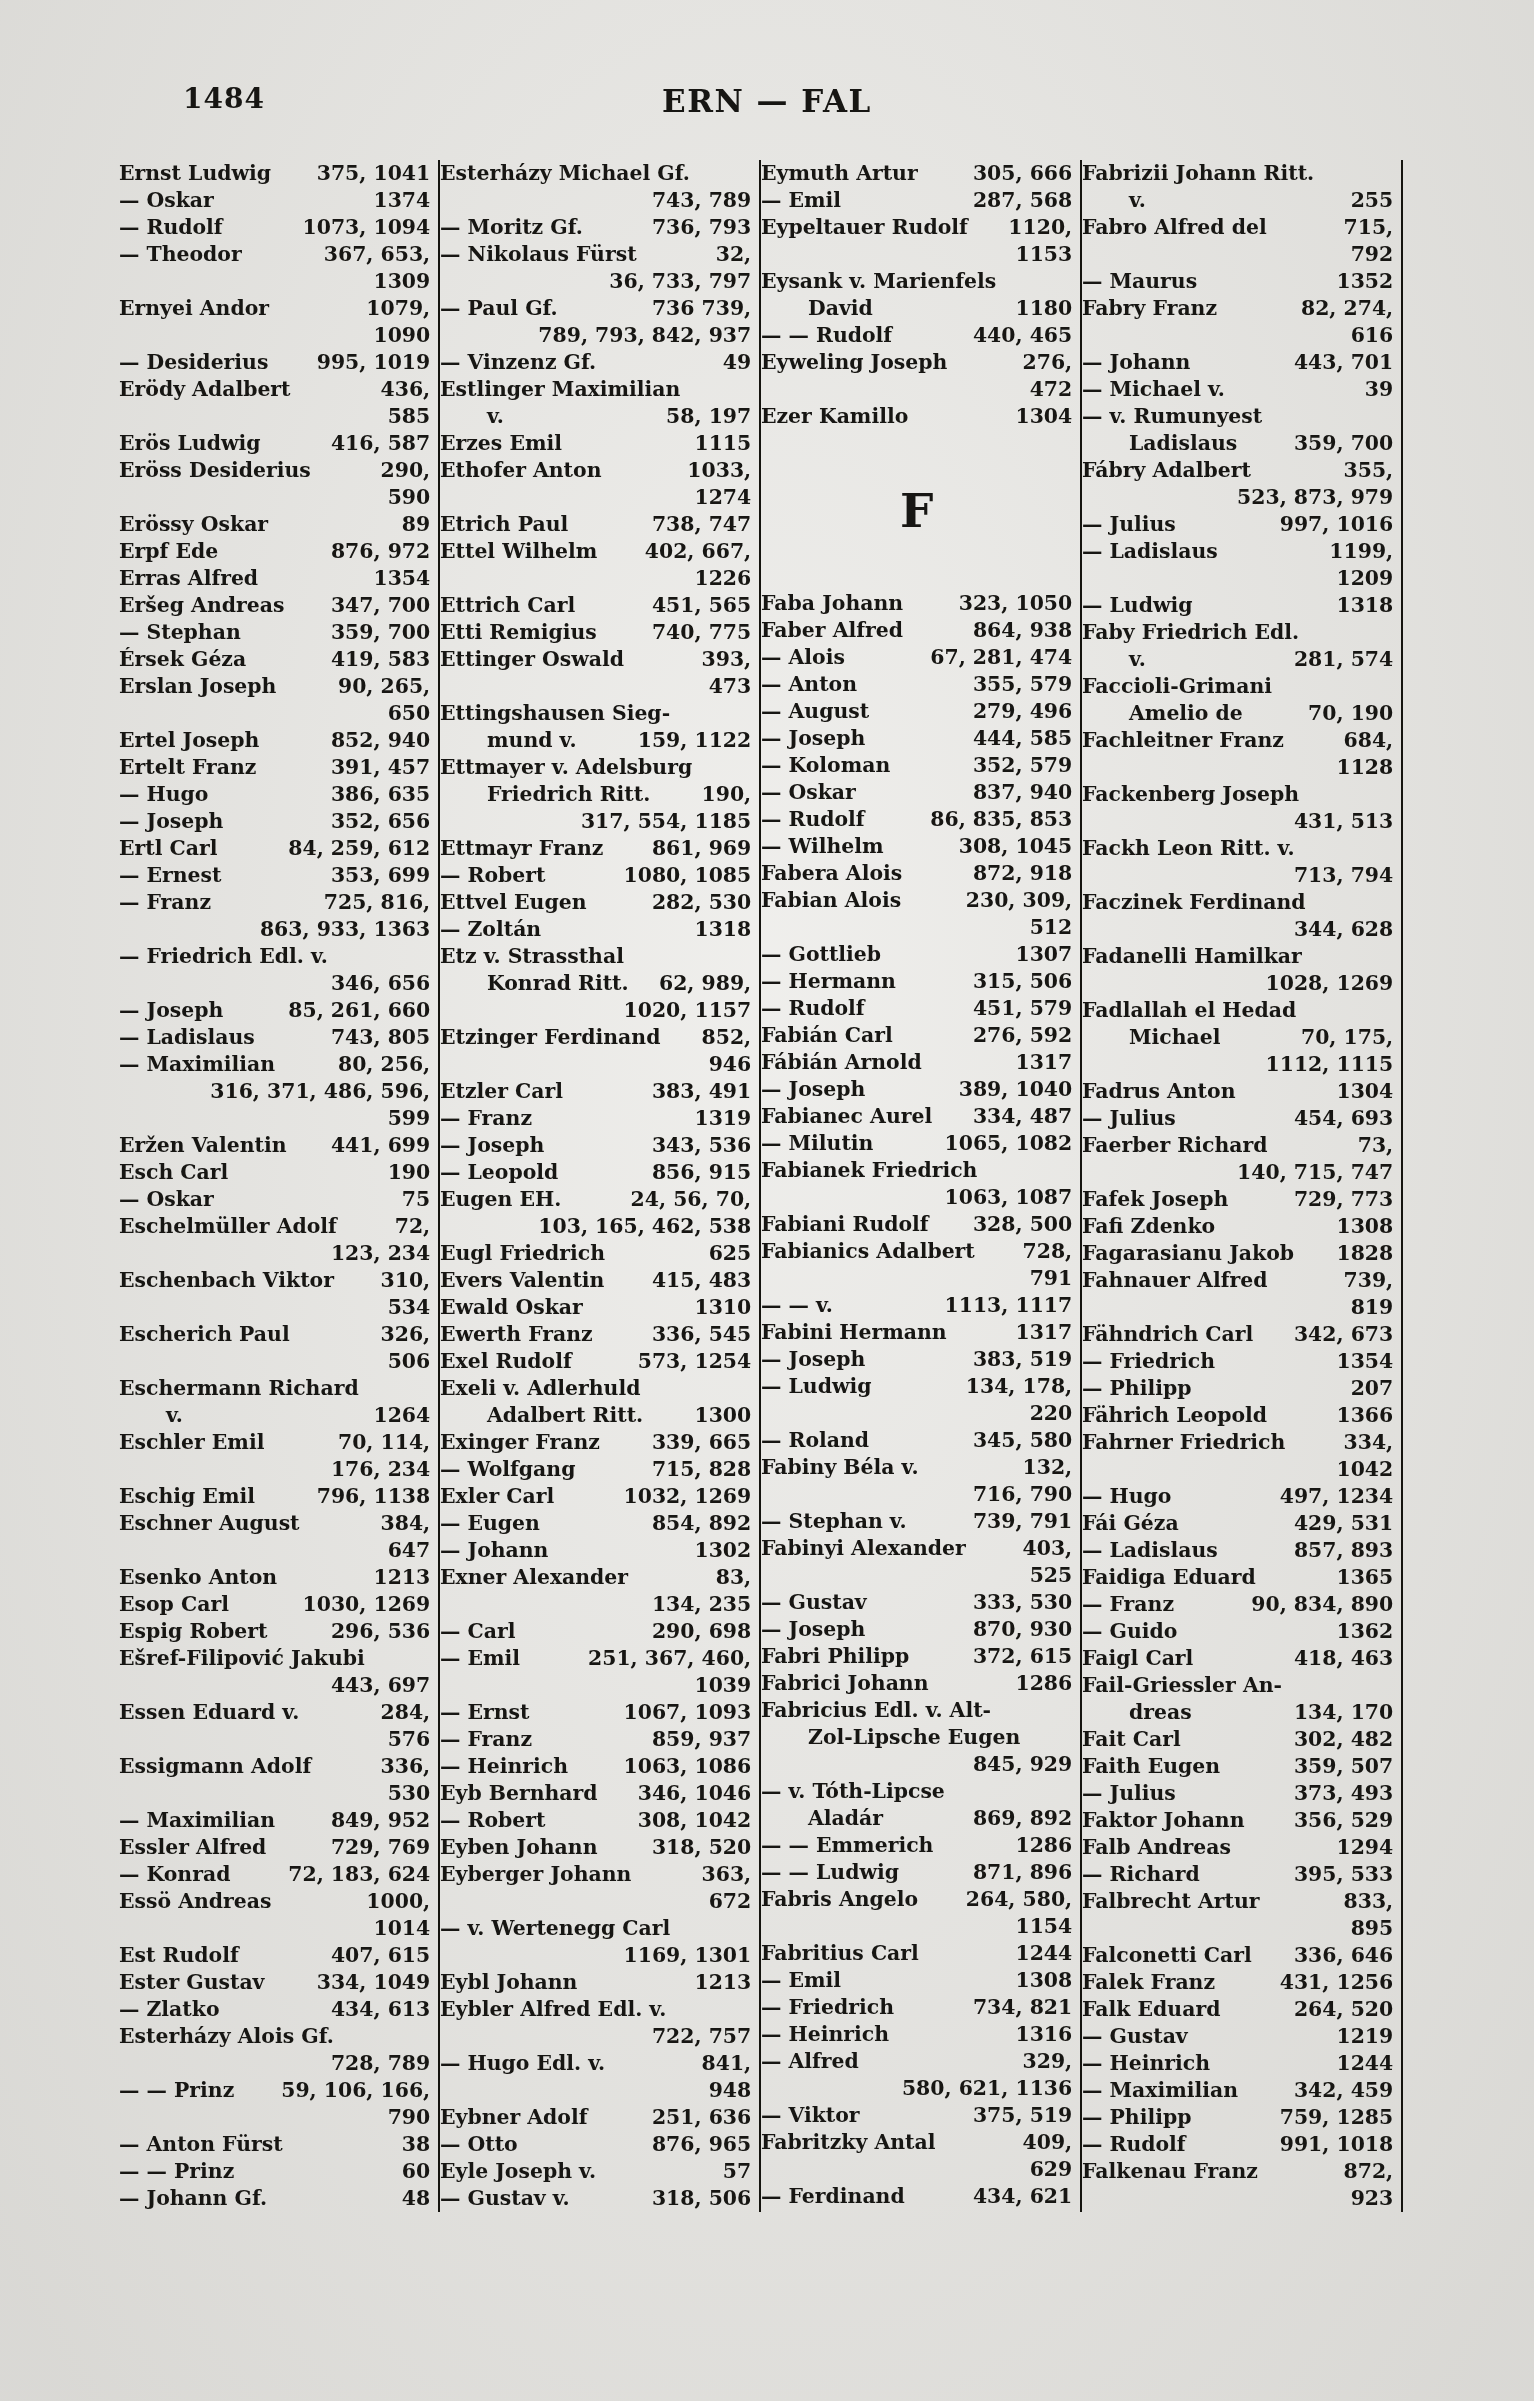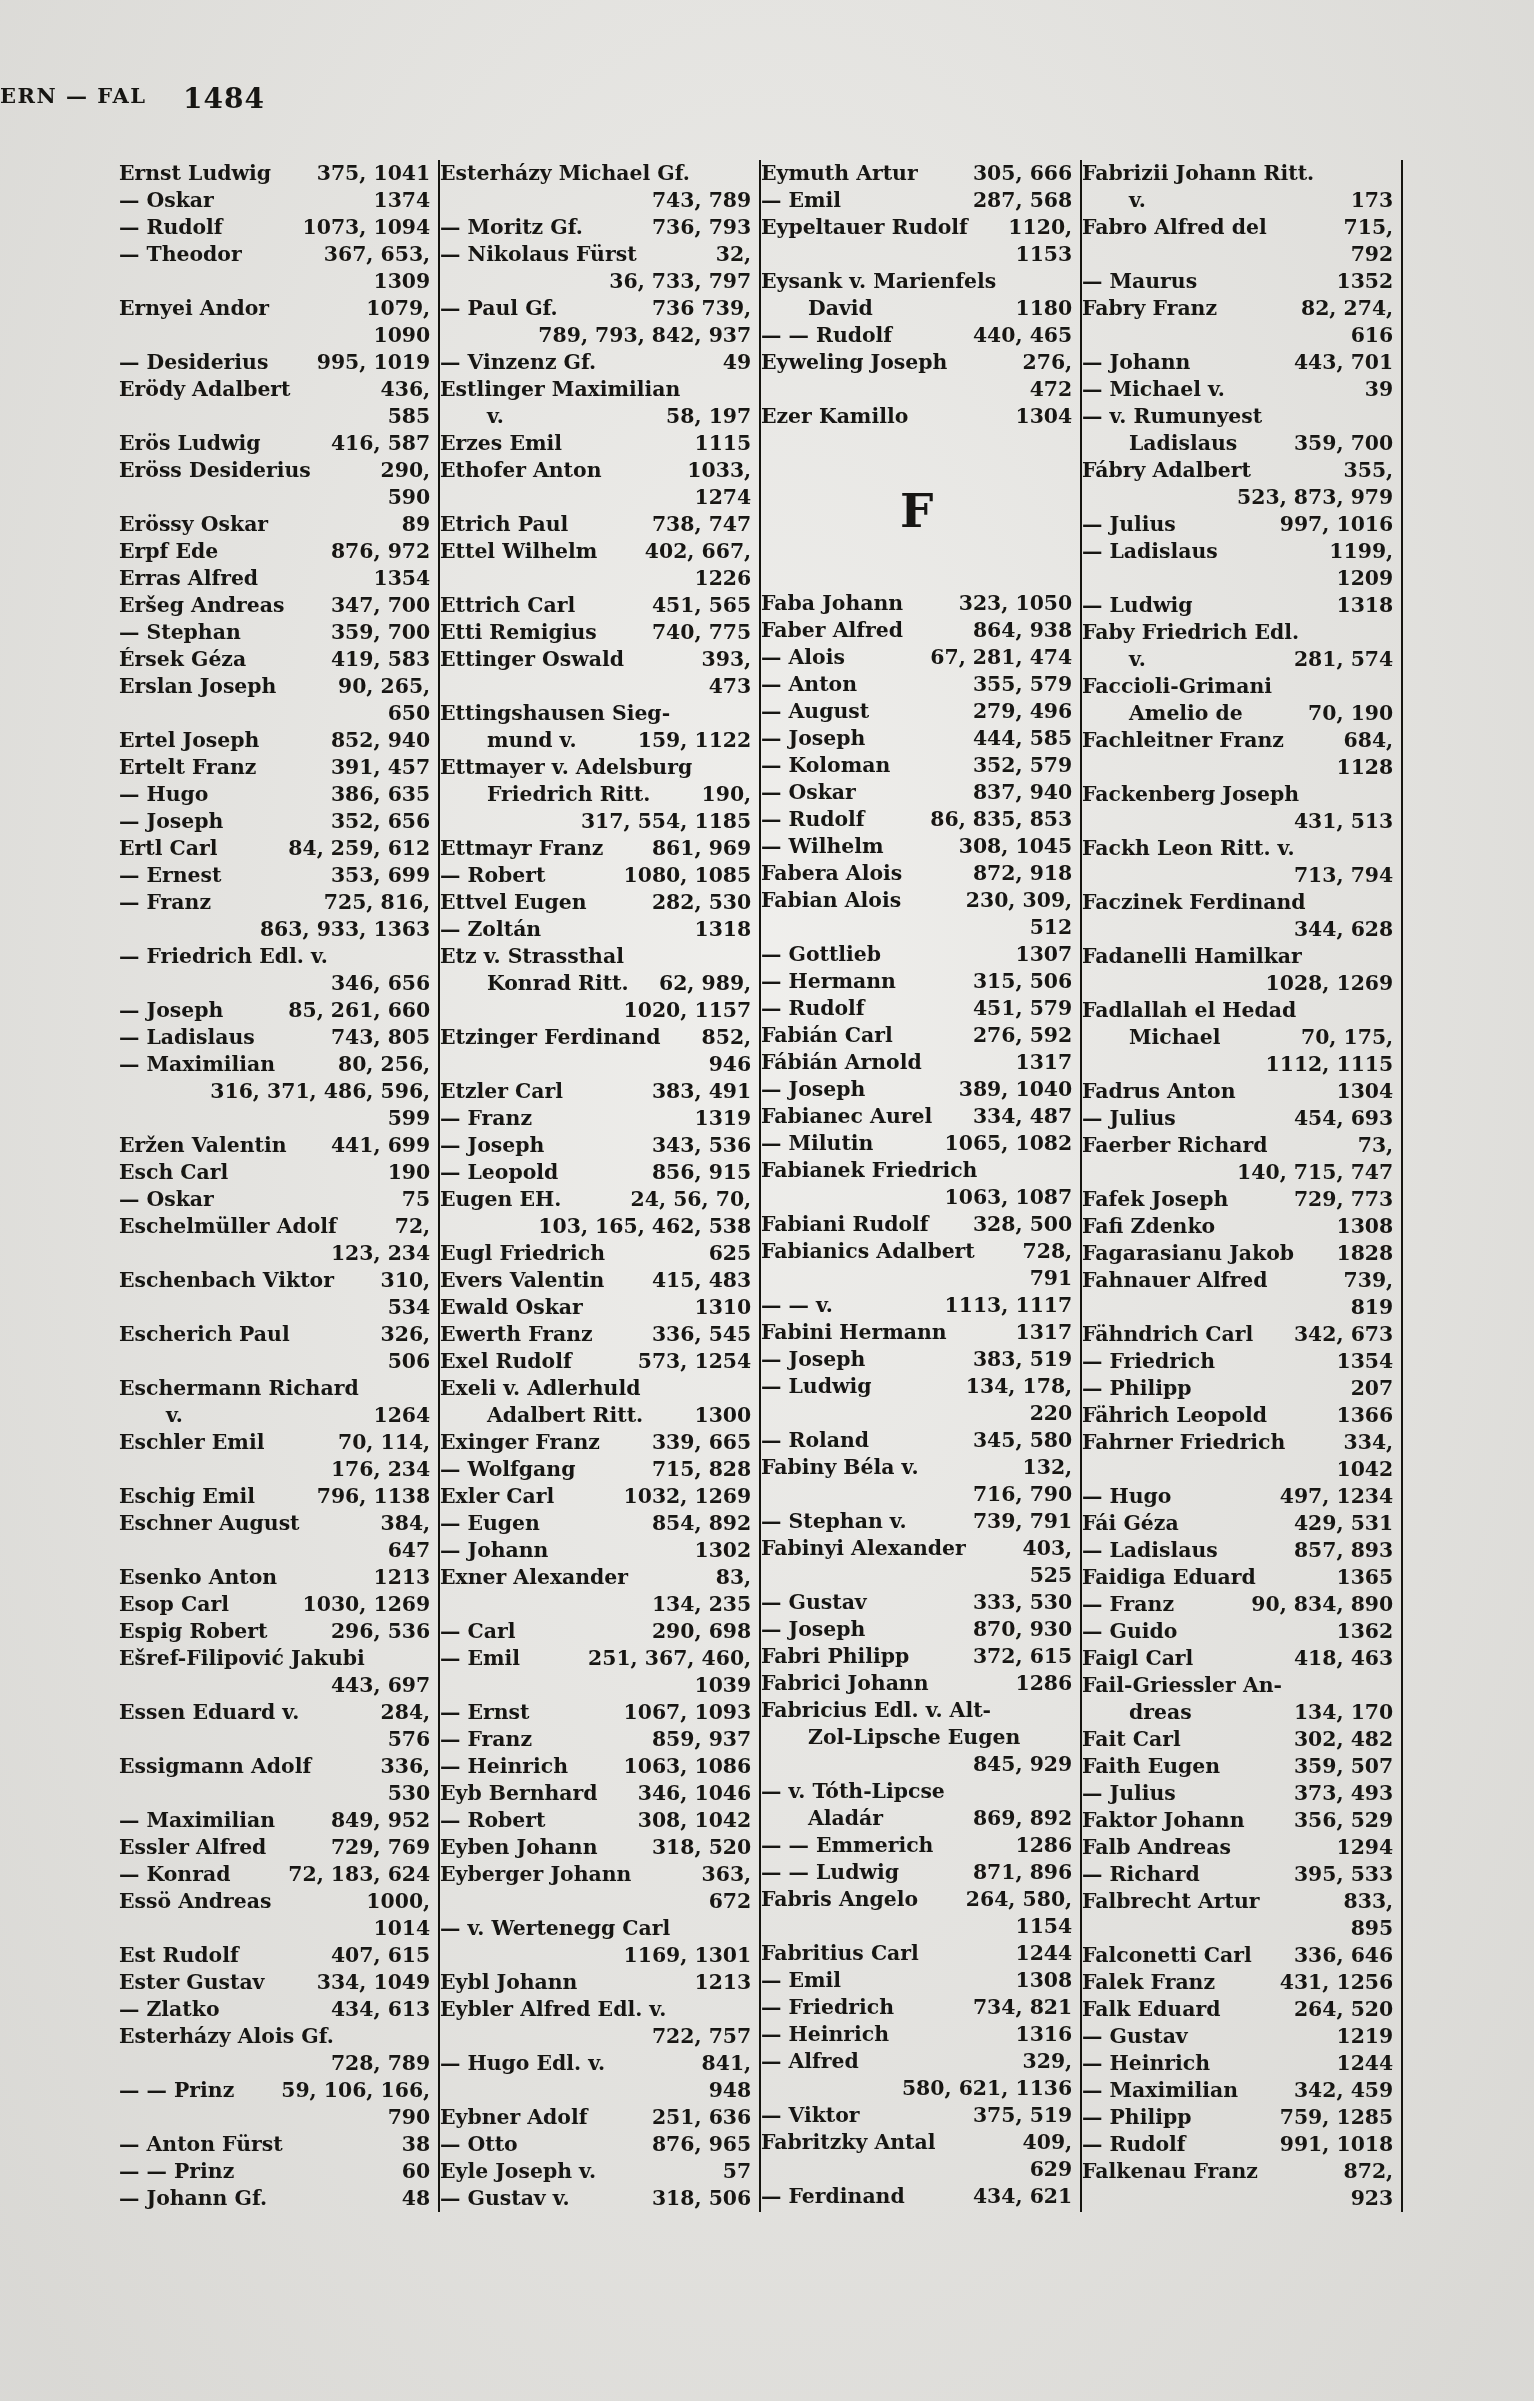--- a/index.html
+++ b/index.html
@@ -29,22 +29,22 @@
     top: 0;
     font-size: 28px;
     font-weight: bold;
     letter-spacing: 1px;
   }
   .running-head {
     position: absolute;
     left: 0;
     width: 100%;
     top: 1px;
-    text-align: left;
-    font-size: 21px;
+    text-align: center;
+    font-size: 31px;
     font-weight: bold;
     letter-spacing: 1.5px;
   }
   .columns {
     display: flex;
     margin-left: 119px;
     margin-top: 20.4px;
   }
   .col {
     box-sizing: border-box;
@@ -986,21 +986,21 @@
       </div>
     </div>
     <div class="col">
       <div class="inner">
         <div class="ln">
           <span class="nm">Fabrizii Johann Ritt.</span>
           <span class="pg"></span>
         </div>
         <div class="ln i1">
           <span class="nm">v.</span>
-          <span class="pg">173</span>
+          <span class="pg">255</span>
         </div>
         <div class="ln">
           <span class="nm">Fabro Alfred del</span>
           <span class="pg">715,</span>
         </div>
         <div class="ln">
           <span class="nm"></span>
           <span class="pg">792</span>
         </div>
         <div class="ln">

